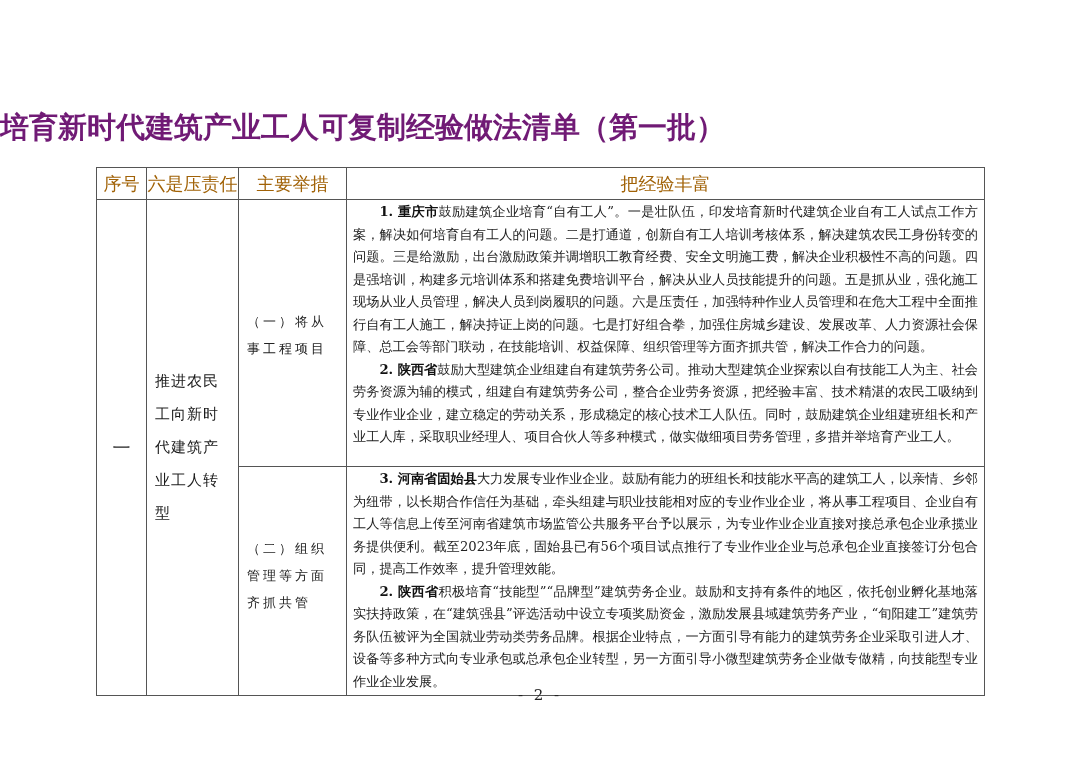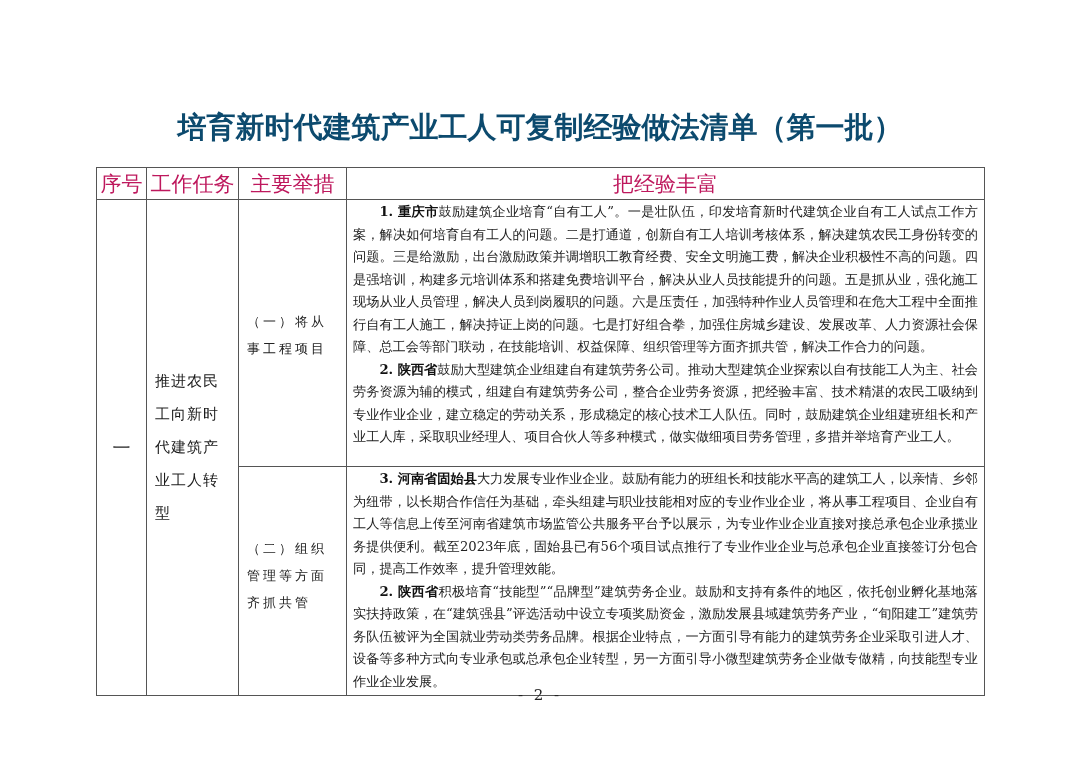--- a/index.html
+++ b/index.html
@@ -4,35 +4,35 @@
   <style>
     html, body { margin: 0; padding: 0; }
     body {
       width: 1080px; height: 764px; background: #ffffff;
       position: relative; overflow: hidden;
       font-family: "DejaVu Serif", "Liberation Serif", serif;
       color: #1a1a1a;
     }
     .title {
       position: absolute; left: 0; top: 108px; width: 1080px;
-      text-align: center; font-size: 29px; font-weight: bold;
-      letter-spacing: 0px; color: #0c4a6e;
+      font-size: 29px; font-weight: bold;
+      letter-spacing: 0px; color: #701a75;
       font-family: "DejaVu Serif", "Liberation Serif", serif;
     }
     table.main {
       position: absolute; left: 96px; top: 167px;
       width: 888px; border-collapse: collapse; table-layout: fixed;
     }
     table.main td, table.main th {
       border: 1px solid #555; padding: 0; vertical-align: middle;
     }
     table.main th {
-      height: 31px; font-weight: normal; font-size: 21px;
+      height: 31px; font-weight: normal; font-size: 18px;
       font-family: "DejaVu Sans", "Liberation Sans", sans-serif;
-      text-align: center; color: #be185d;
+      text-align: center; color: #a16207;
     }
     .seq {
       text-align: center; font-size: 18px;
       font-family: "DejaVu Sans", "Liberation Sans", sans-serif;
     }
     .task {
       font-size: 15px; line-height: 33px; padding: 0 6px 0 8px !important;
       font-family: "DejaVu Sans", "Liberation Sans", sans-serif;
       letter-spacing: 1px;
     }
@@ -61,21 +61,21 @@
 <table class="main">
   <colgroup>
     <col style="width:50px">
     <col style="width:92px">
     <col style="width:108px">
     <col style="width:638px">
   </colgroup>
   <thead>
     <tr>
       <th>序号</th>
-      <th>工作任务</th>
+      <th>六是压责任</th>
       <th>主要举措</th>
       <th>把经验丰富</th>
     </tr>
   </thead>
   <tbody>
     <tr style="height:267px">
       <td class="seq" rowspan="2">一</td>
       <td class="task" rowspan="2">推进农民工向新时代建筑产业工人转型</td>
       <td class="measure m1">（一）将从事工程项目</td>
       <td class="exp">

